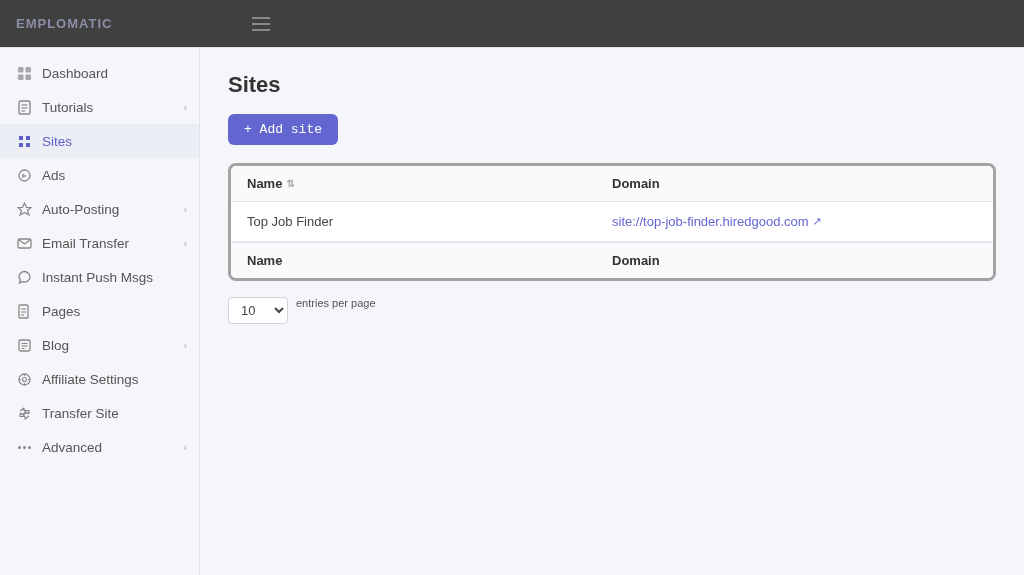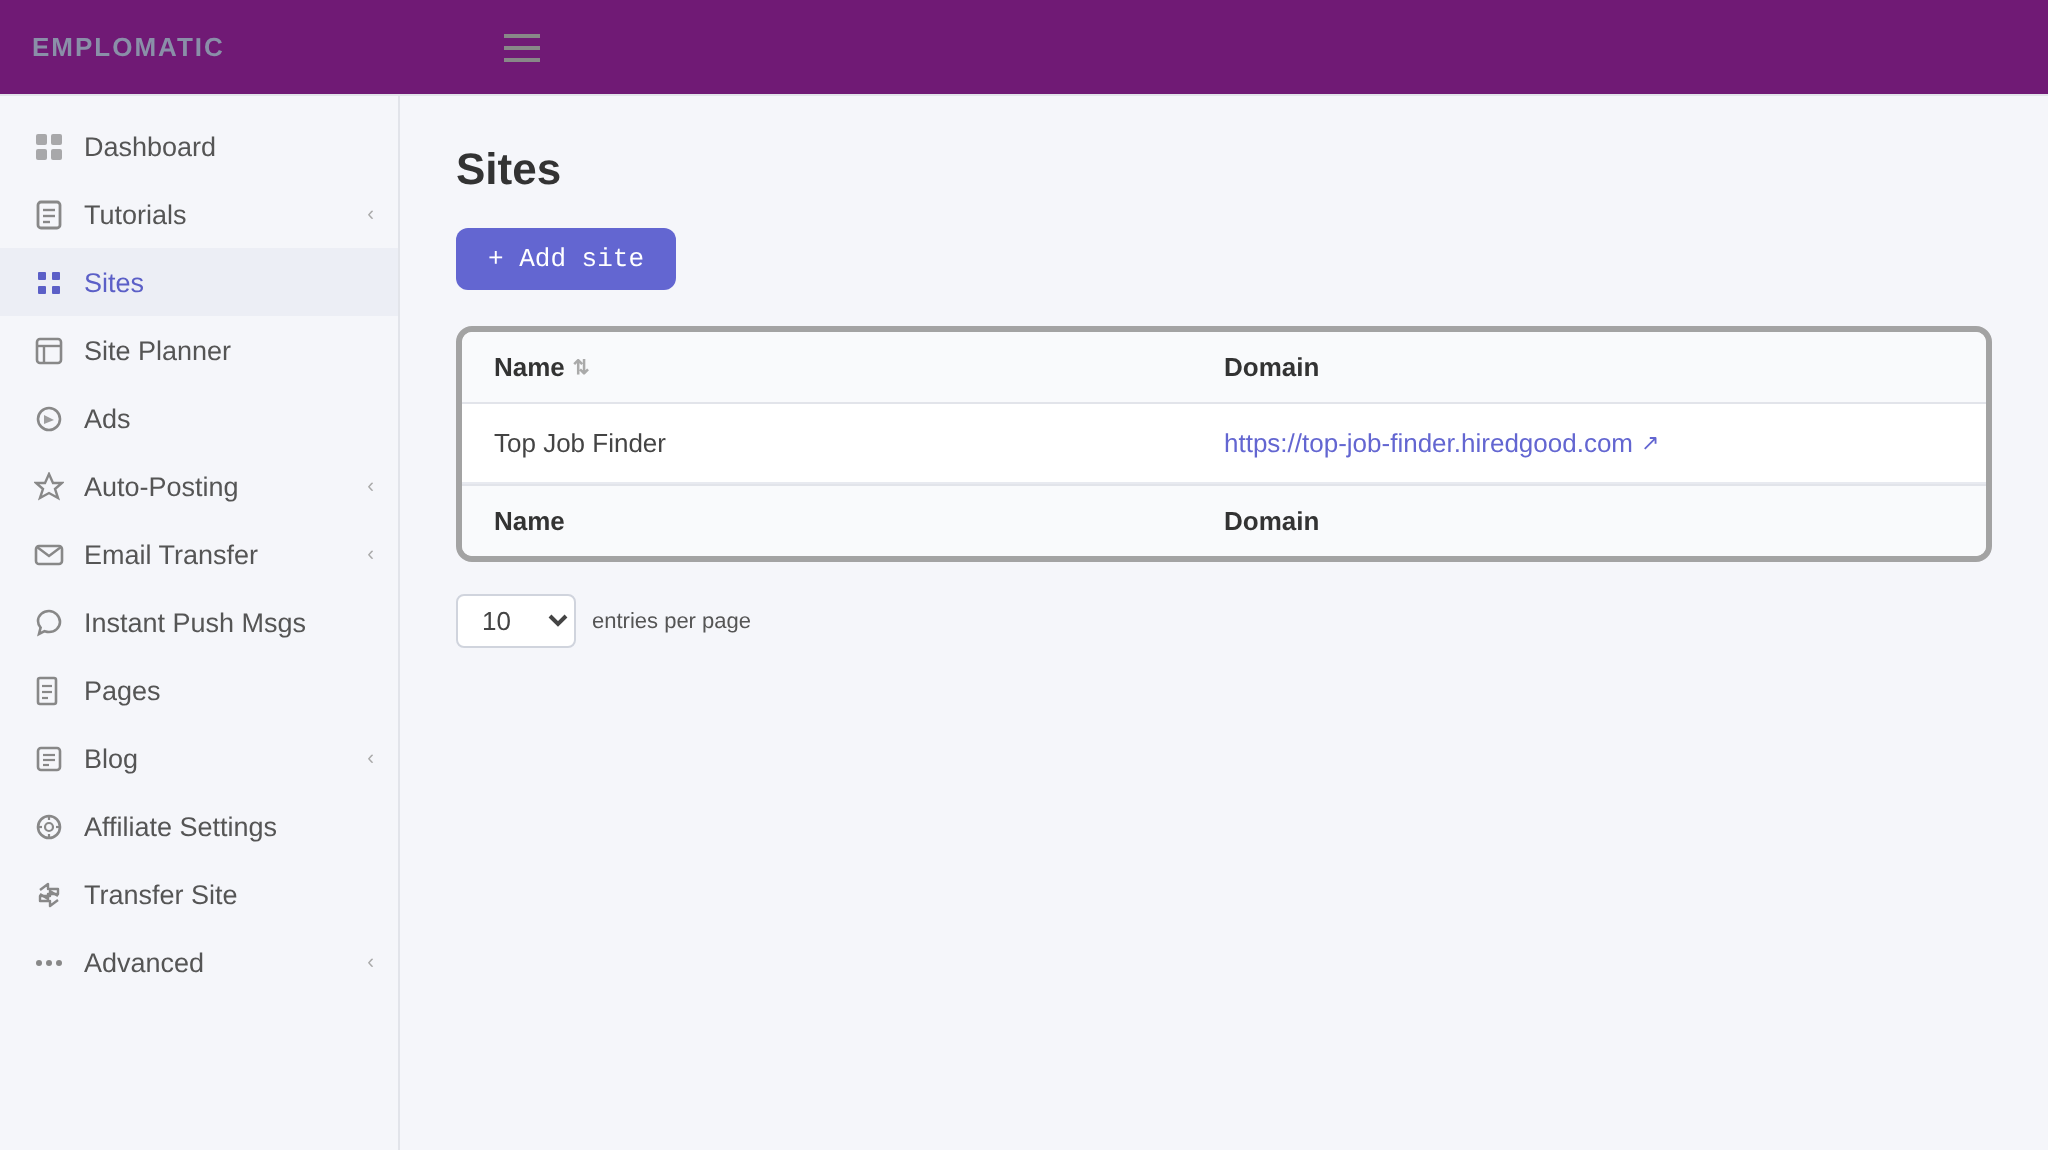--- a/index.html
+++ b/index.html
@@ -9,21 +9,21 @@
       width: 1024px;
       height: 575px;
       overflow: hidden;
       display: flex;
       flex-direction: column;
     }
 
     
     .topbar {
       height: 48px;
-      background: #701a75;
+      background: #404040;
       display: flex;
       align-items: center;
       padding: 0 16px;
       border-bottom: 1px solid #e2e4ea;
       flex-shrink: 0;
     }
     .logo {
       font-size: 13px;
       font-weight: 700;
       letter-spacing: 1px;
@@ -182,21 +182,20 @@
     }
     .table-footer-cell {
       font-size: 13px;
       font-weight: 700;
       color: #333;
     }
 
     
     .pagination-bar {
       display: flex;
-      align-items: center;
       gap: 8px;
       margin-top: 16px;
     }
     .entries-select {
       border: 1px solid #d0d4dd;
       border-radius: 4px;
       padding: 4px 8px;
       font-size: 13px;
       background: #fff;
       color: #444;
@@ -256,30 +255,20 @@
         <svg width="15" height="15" viewBox="0 0 15 15" fill="none">
           <rect x="2" y="2" width="4" height="4" rx="0.5" fill="currentColor"></rect>
           <rect x="9" y="2" width="4" height="4" rx="0.5" fill="currentColor"></rect>
           <rect x="2" y="9" width="4" height="4" rx="0.5" fill="currentColor"></rect>
           <rect x="9" y="9" width="4" height="4" rx="0.5" fill="currentColor"></rect>
         </svg>
       </span>
       <span>Sites</span>
     </div>
 
-    <div class="sidebar-item">
-      <span class="item-icon">
-        <svg width="15" height="15" viewBox="0 0 15 15" fill="none">
-          <rect x="1.5" y="1.5" width="12" height="12" rx="1.5" stroke="currentColor" stroke-width="1.3" fill="none"></rect>
-          <line x1="1.5" y1="5" x2="13.5" y2="5" stroke="currentColor" stroke-width="1.2"></line>
-          <line x1="5" y1="5" x2="5" y2="13.5" stroke="currentColor" stroke-width="1.2"></line>
-        </svg>
-      </span>
-      <span>Site Planner</span>
-    </div>
 
     <div class="sidebar-item">
       <span class="item-icon">
         <svg width="15" height="15" viewBox="0 0 15 15" fill="none">
           <circle cx="7.5" cy="7.5" r="5.5" stroke="currentColor" stroke-width="1.3" fill="none"></circle>
           <path d="M5 10V5.5l5 2.5-5 2z" fill="currentColor" opacity="0.8"></path>
         </svg>
       </span>
       <span>Ads</span>
     </div>
@@ -390,21 +379,21 @@
           <span class="sort-icon">⇅</span>
         </div>
         <div class="table-header-cell">
           <span>Domain</span>
         </div>
       </div>
 
       <div class="table-row">
         <div class="table-cell">Top Job Finder</div>
         <div class="table-cell link">
-          <span>https://top-job-finder.hiredgood.com</span>
+          <span>site://top-job-finder.hiredgood.com</span>
           <span class="ext-icon">↗</span>
         </div>
       </div>
 
       <div class="table-footer-row">
         <div class="table-footer-cell">Name</div>
         <div class="table-footer-cell">Domain</div>
       </div>
     </div>
 

